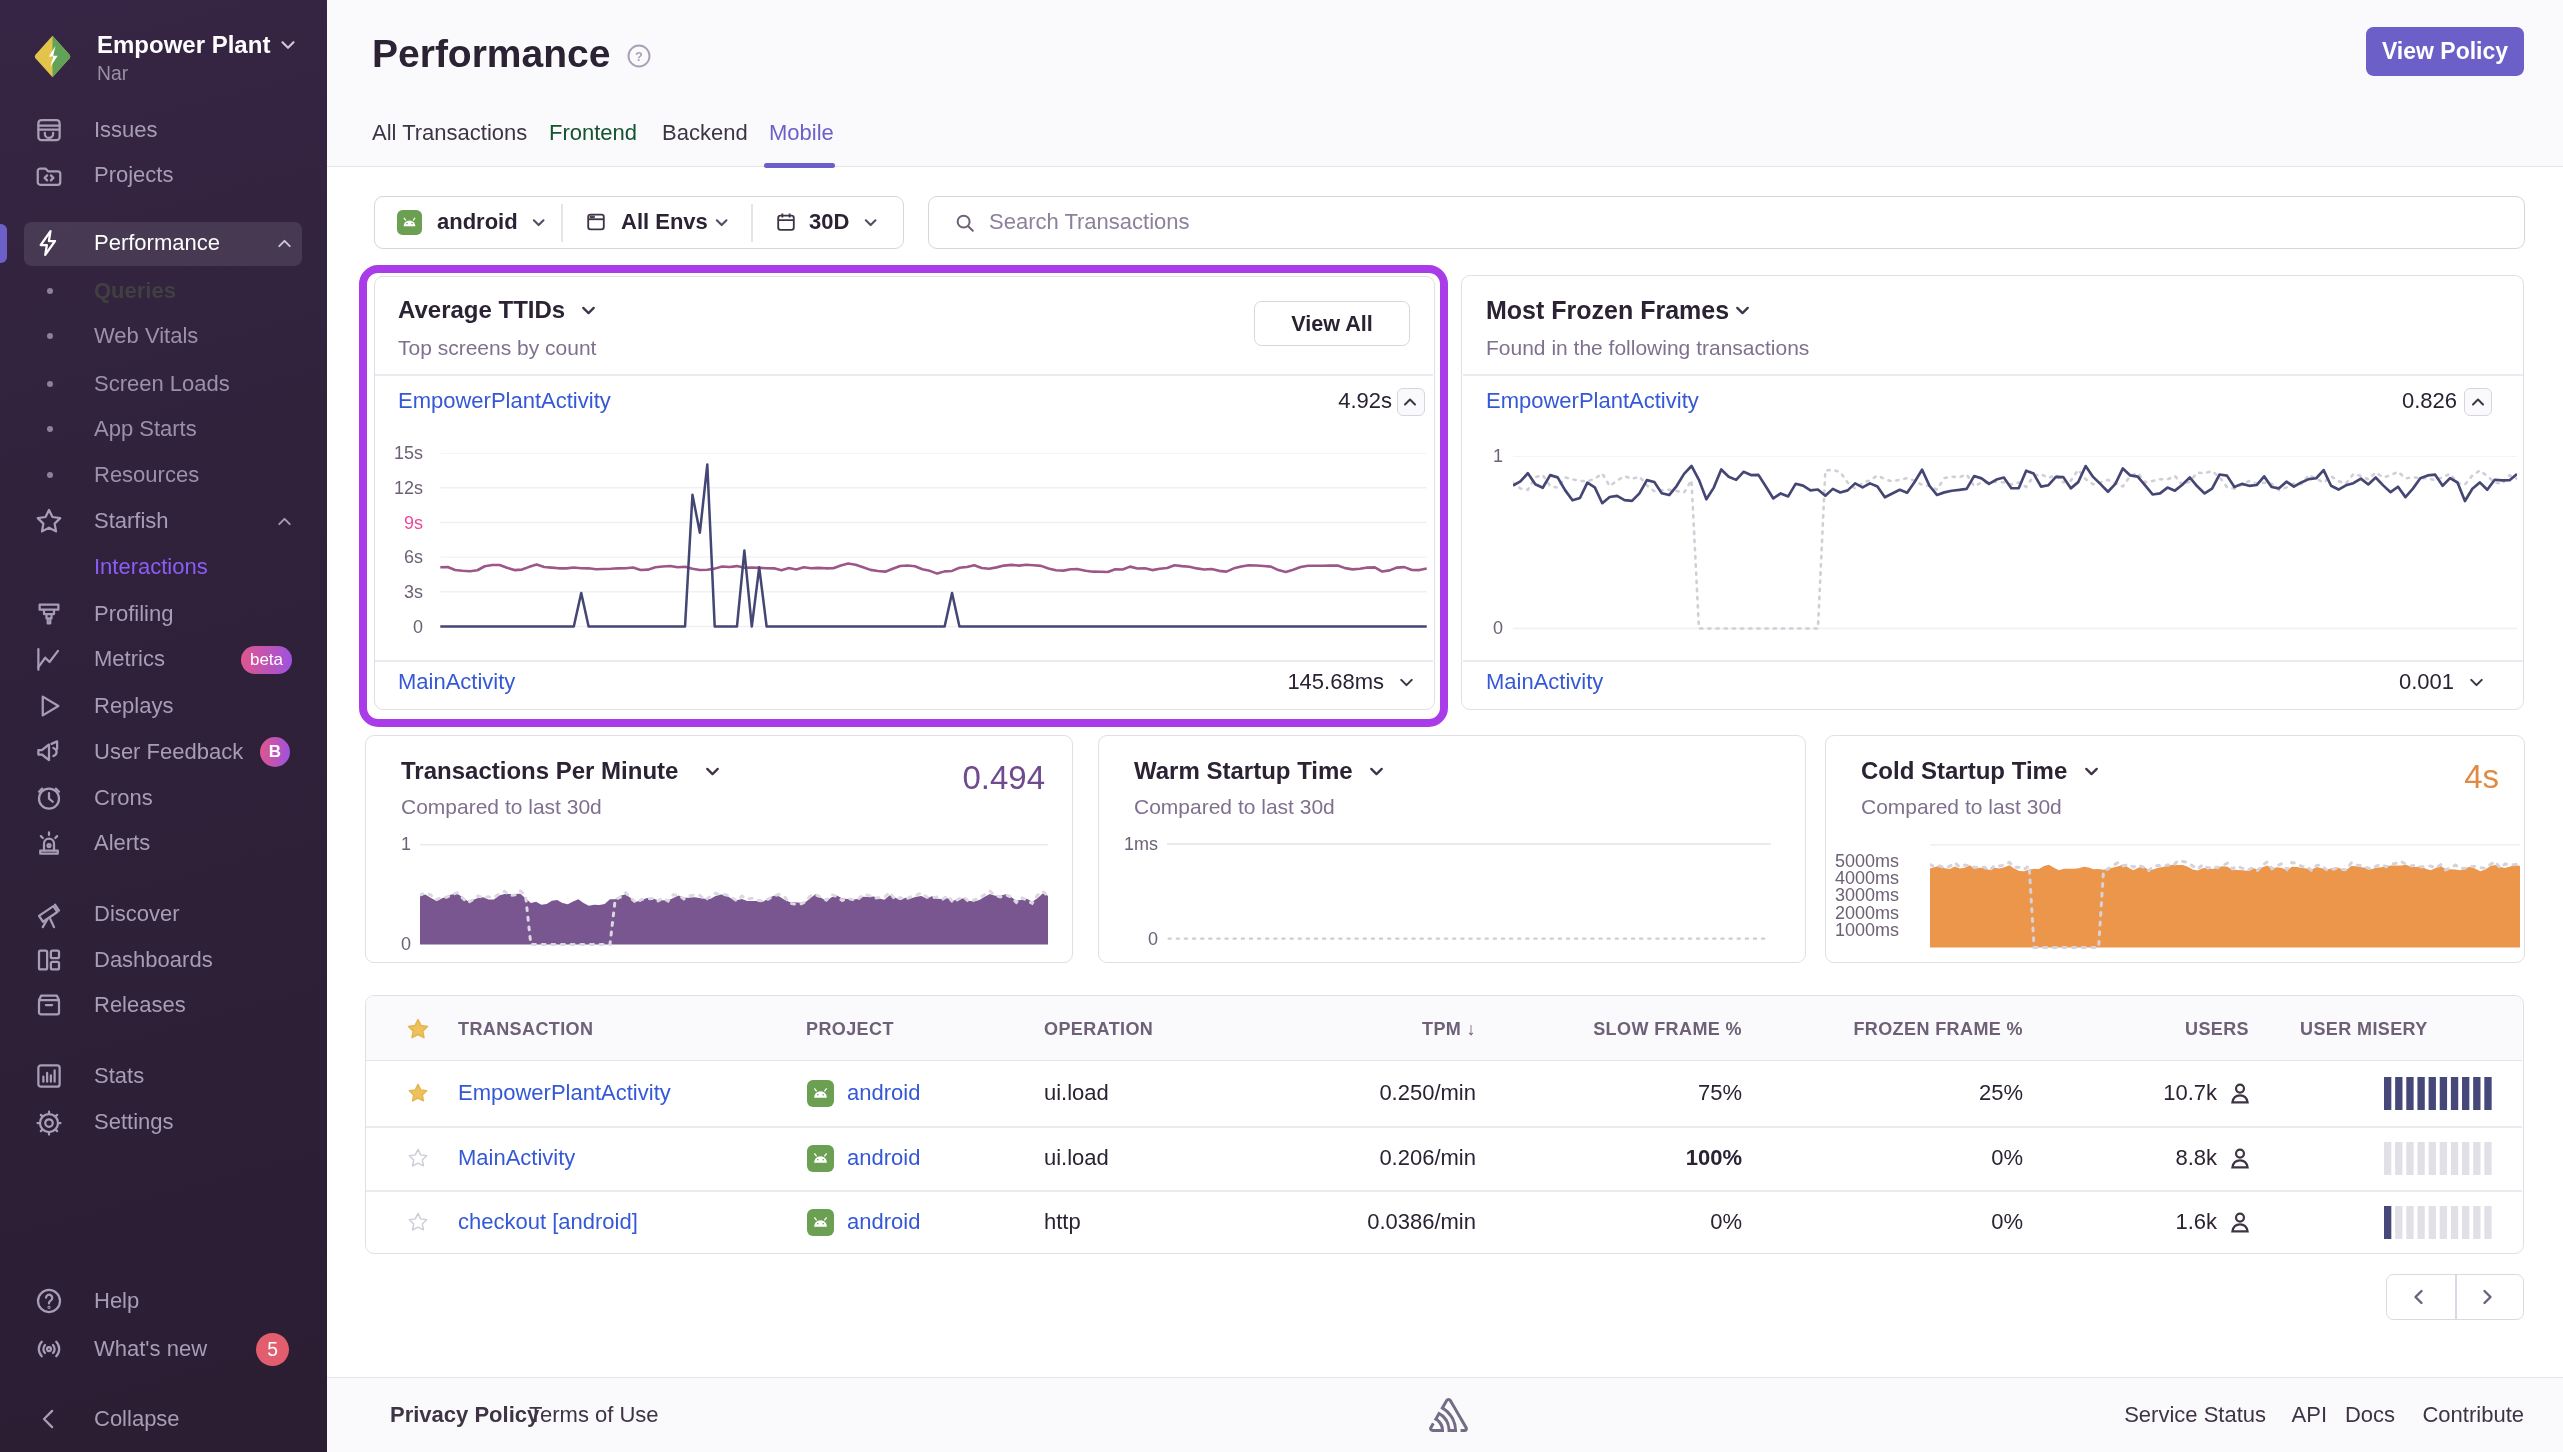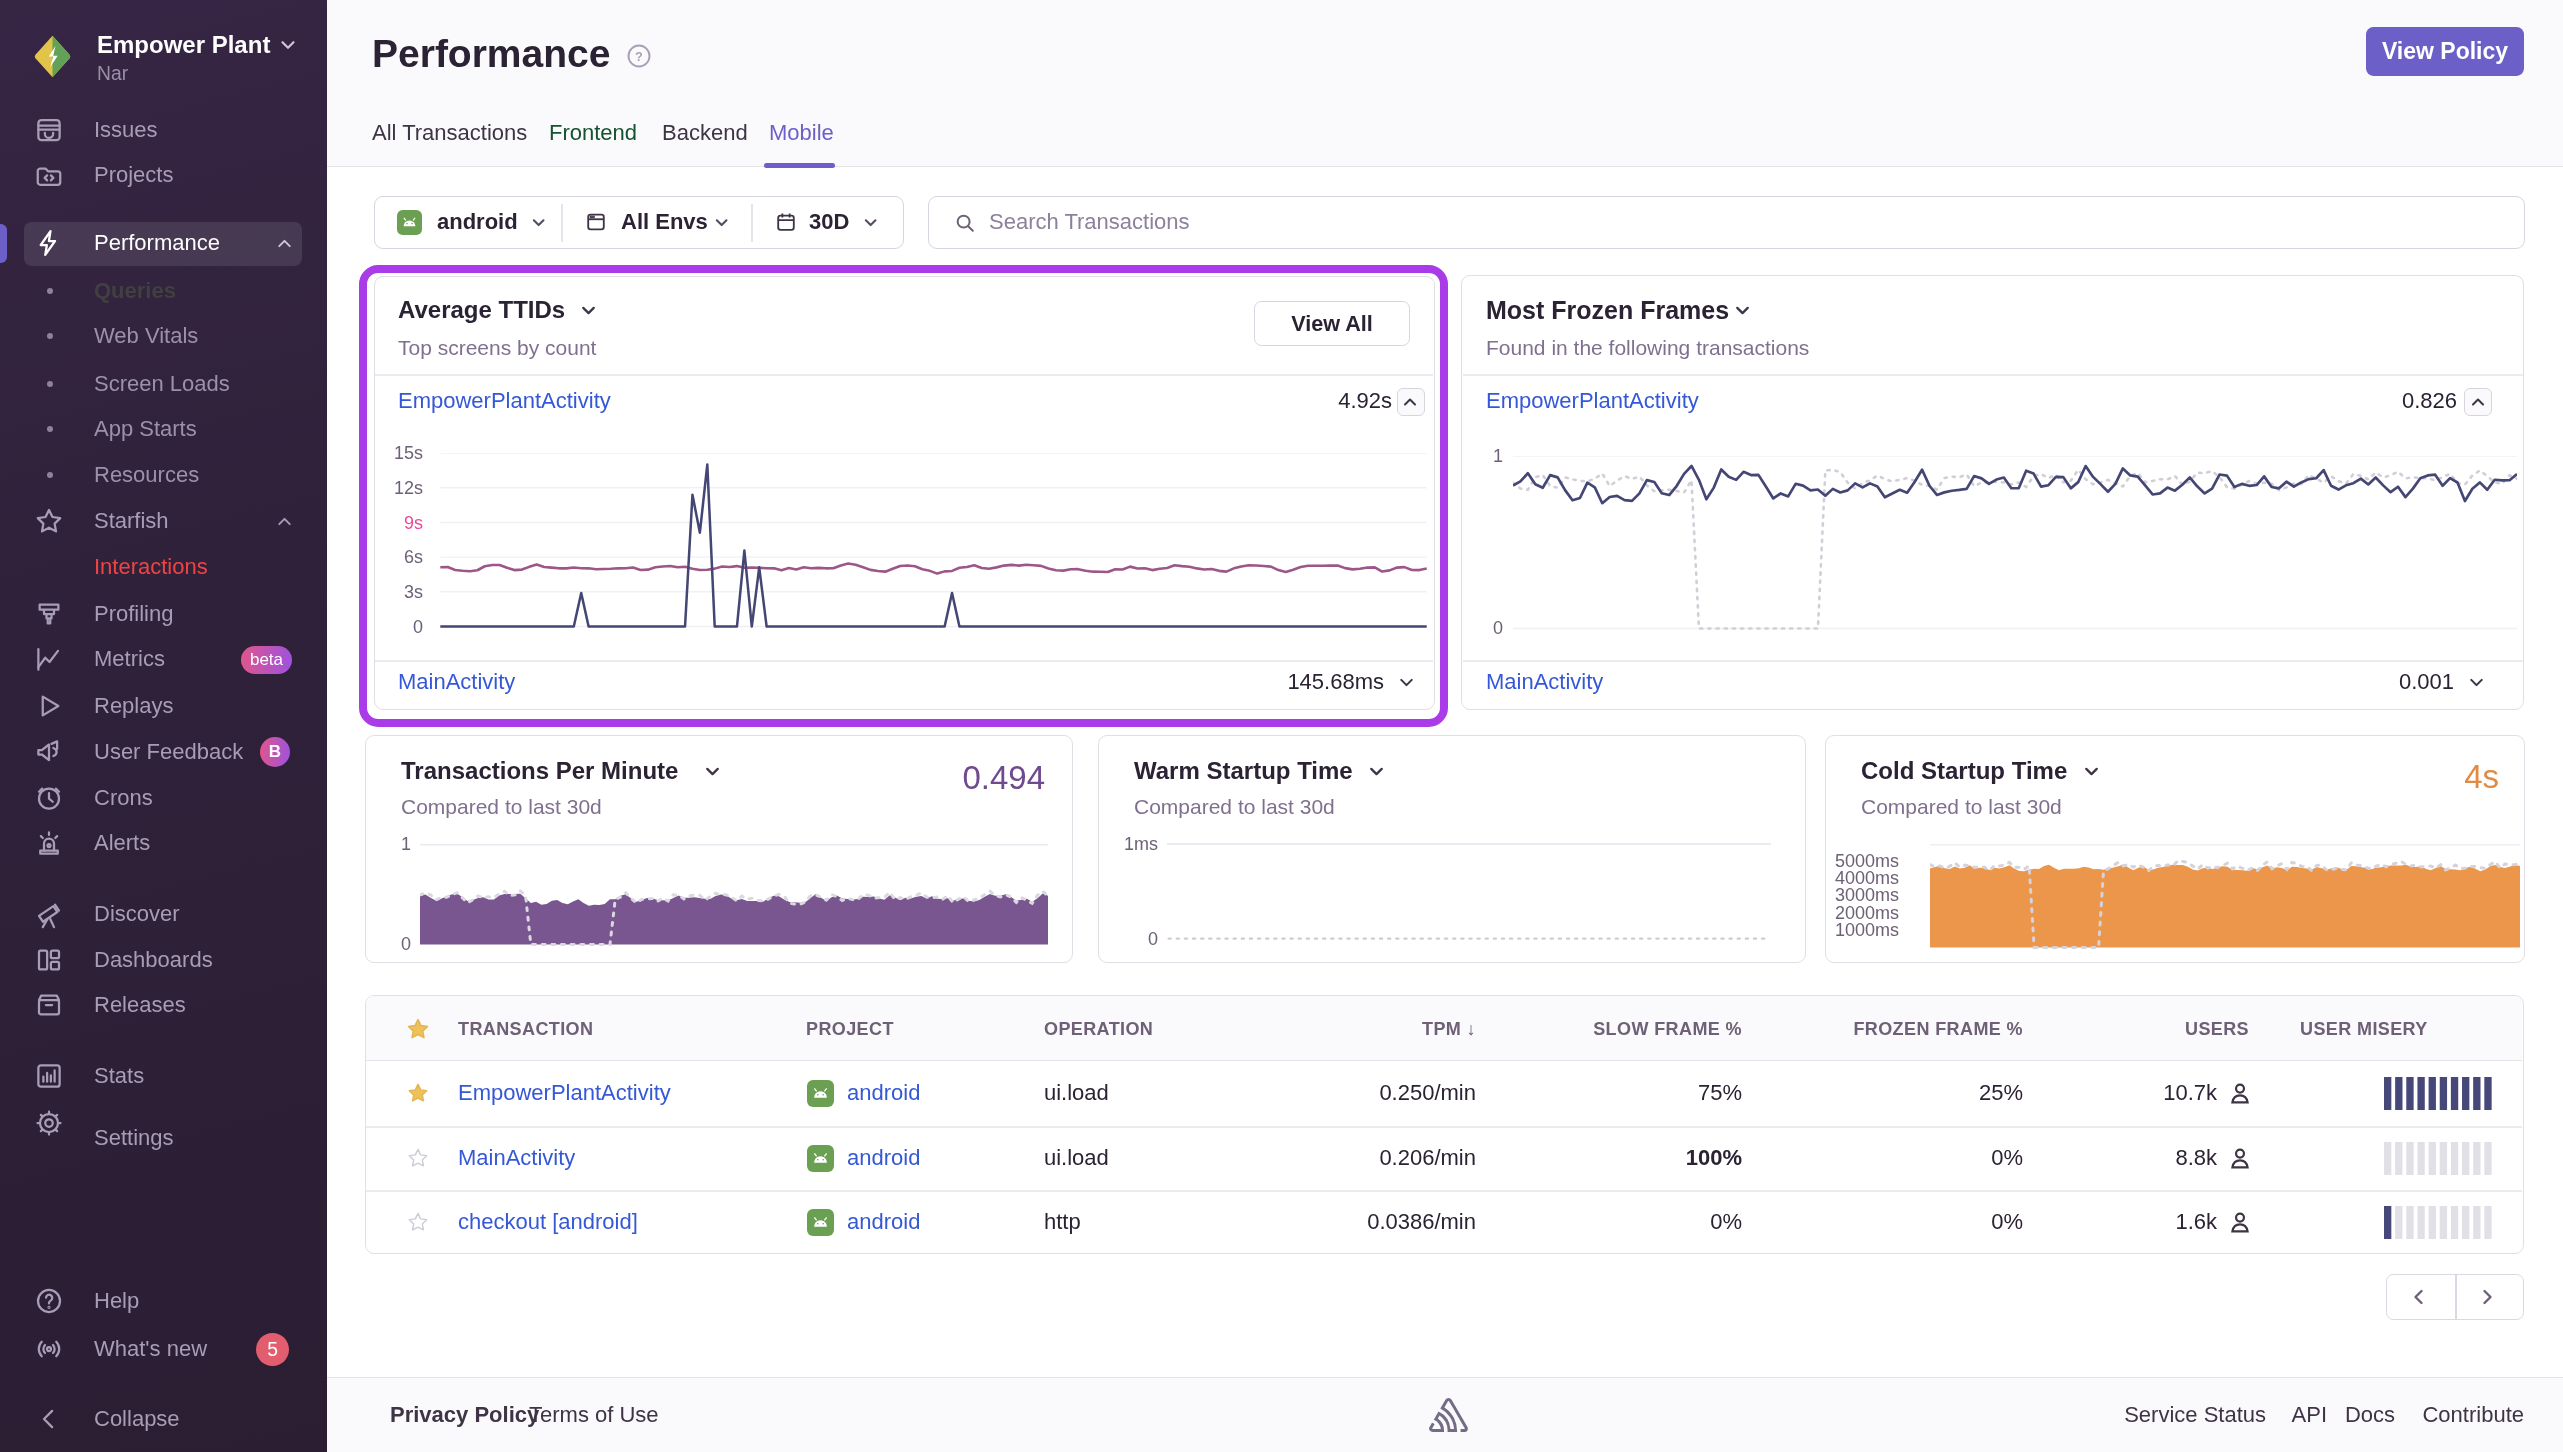--- a/index.html
+++ b/index.html
@@ -381,21 +381,21 @@
 <svg style="position:absolute;left:34px;top:1061px" width="30" height="30" viewBox="0 0 24 24" fill="none" stroke="#a89db6" stroke-width="1.8" stroke-linecap="round" stroke-linejoin="round">
     <rect x="3.5" y="3.5" width="17" height="17" rx="2"></rect>
     <path d="M7.5 16.5v-4M10.5 16.5v-7M13.5 16.5v-5M16.5 16.5v-9"></path>
   </svg>
 <div style="position:absolute;left:94px;top:1076px;transform:translateY(-50%);font-size:22px;color:#a89db6;font-weight:400;white-space:nowrap;">Stats</div>
 <svg style="position:absolute;left:34px;top:1108px" width="30" height="30" viewBox="0 0 24 24" fill="none" stroke="#a89db6" stroke-width="1.8" stroke-linecap="round" stroke-linejoin="round">
     <circle cx="12" cy="12" r="3"></circle>
     <path d="M12 4.5V2.8M12 21.2v-1.7M19.5 12h1.7M2.8 12h1.7M17.3 6.7l1.2-1.2M5.5 18.5l1.2-1.2M17.3 17.3l1.2 1.2M5.5 5.5l1.2 1.2"></path>
     <circle cx="12" cy="12" r="7.2"></circle>
   </svg>
-<div style="position:absolute;left:94px;top:1122px;transform:translateY(-50%);font-size:22px;color:#a89db6;font-weight:400;white-space:nowrap;margin-top:16px;">Settings</div>
+<div style="position:absolute;left:94px;top:1122px;transform:translateY(-50%);font-size:22px;color:#a89db6;font-weight:400;white-space:nowrap;">Settings</div>
 <svg style="position:absolute;left:34px;top:1286px" width="30" height="30" viewBox="0 0 24 24" fill="none" stroke="#a89db6" stroke-width="1.8" stroke-linecap="round" stroke-linejoin="round">
     <circle cx="12" cy="12" r="8.8"></circle>
     <path d="M9.6 9.3a2.5 2.5 0 1 1 3.7 2.4c-.9.5-1.3 1-1.3 1.9v.3"></path>
     <circle cx="12" cy="17" r=".4"></circle>
   </svg>
 <div style="position:absolute;left:94px;top:1301px;transform:translateY(-50%);font-size:22px;color:#a89db6;font-weight:400;white-space:nowrap;">Help</div>
 <svg style="position:absolute;left:34px;top:1334px" width="30" height="30" viewBox="0 0 24 24" fill="none" stroke="#a89db6" stroke-width="1.8" stroke-linecap="round" stroke-linejoin="round">
     <circle cx="12" cy="12" r="1.6"></circle>
     <path d="M8.8 8.8a4.6 4.6 0 0 0 0 6.4M15.2 8.8a4.6 4.6 0 0 1 0 6.4M6.2 6.2a8.3 8.3 0 0 0 0 11.6M17.8 6.2a8.3 8.3 0 0 1 0 11.6"></path>
   </svg>
@@ -407,21 +407,21 @@
 <div class="abs" style="left:47px;top:288px;width:6px;height:6px;border-radius:50%;background:#8d819e;background:#8d81a0"></div>
 <div style="position:absolute;left:94px;top:291px;transform:translateY(-50%);font-size:22px;color:#404040;font-weight:700;white-space:nowrap;">Queries</div>
 <div class="abs" style="left:47px;top:333px;width:6px;height:6px;border-radius:50%;background:#8d819e;background:#8d81a0"></div>
 <div style="position:absolute;left:94px;top:336px;transform:translateY(-50%);font-size:22px;color:#9c91ab;font-weight:400;white-space:nowrap;">Web Vitals</div>
 <div class="abs" style="left:47px;top:381px;width:6px;height:6px;border-radius:50%;background:#8d819e;background:#8d81a0"></div>
 <div style="position:absolute;left:94px;top:384px;transform:translateY(-50%);font-size:22px;color:#9c91ab;font-weight:400;white-space:nowrap;">Screen Loads</div>
 <div class="abs" style="left:47px;top:426px;width:6px;height:6px;border-radius:50%;background:#8d819e;background:#8d81a0"></div>
 <div style="position:absolute;left:94px;top:429px;transform:translateY(-50%);font-size:22px;color:#9c91ab;font-weight:400;white-space:nowrap;">App Starts</div>
 <div class="abs" style="left:47px;top:472px;width:6px;height:6px;border-radius:50%;background:#8d819e;background:#8d81a0"></div>
 <div style="position:absolute;left:94px;top:475px;transform:translateY(-50%);font-size:22px;color:#9c91ab;font-weight:400;white-space:nowrap;">Resources</div>
-<div style="position:absolute;left:94px;top:567px;transform:translateY(-50%);font-size:22px;color:#ef4444;font-weight:400;white-space:nowrap;">Interactions</div>
+<div style="position:absolute;left:94px;top:567px;transform:translateY(-50%);font-size:22px;color:#8b5cf6;font-weight:400;white-space:nowrap;">Interactions</div>
 <svg style="position:absolute;left:274px;top:233px" width="21" height="21" viewBox="0 0 24 24" fill="none" stroke="#cfc7d8" stroke-width="2.2" stroke-linecap="round" stroke-linejoin="round">
     <path d="M6 15l6-6 6 6"></path>
   </svg>
 <svg style="position:absolute;left:274px;top:511px" width="21" height="21" viewBox="0 0 24 24" fill="none" stroke="#a89db6" stroke-width="2.2" stroke-linecap="round" stroke-linejoin="round">
     <path d="M6 15l6-6 6 6"></path>
   </svg>
 <div class="abs" style="left:241px;top:646px;width:51px;height:27.5px;border-radius:14px;background:linear-gradient(95deg,#e0568b,#9d52e0);display:flex;align-items:center;justify-content:center;color:#fff;font-size:17px">beta</div>
 <div class="abs" style="left:260px;top:737px;width:30px;height:30px;border-radius:50%;background:linear-gradient(95deg,#e0568b,#9d52e0);display:flex;align-items:center;justify-content:center;color:#fff;font-size:17px;font-weight:700">B</div>
 <div class="abs" style="left:256px;top:1333px;width:33px;height:33px;border-radius:50%;background:#e25d6d;display:flex;align-items:center;justify-content:center;color:#fff;font-size:19.3px">5</div>
 

